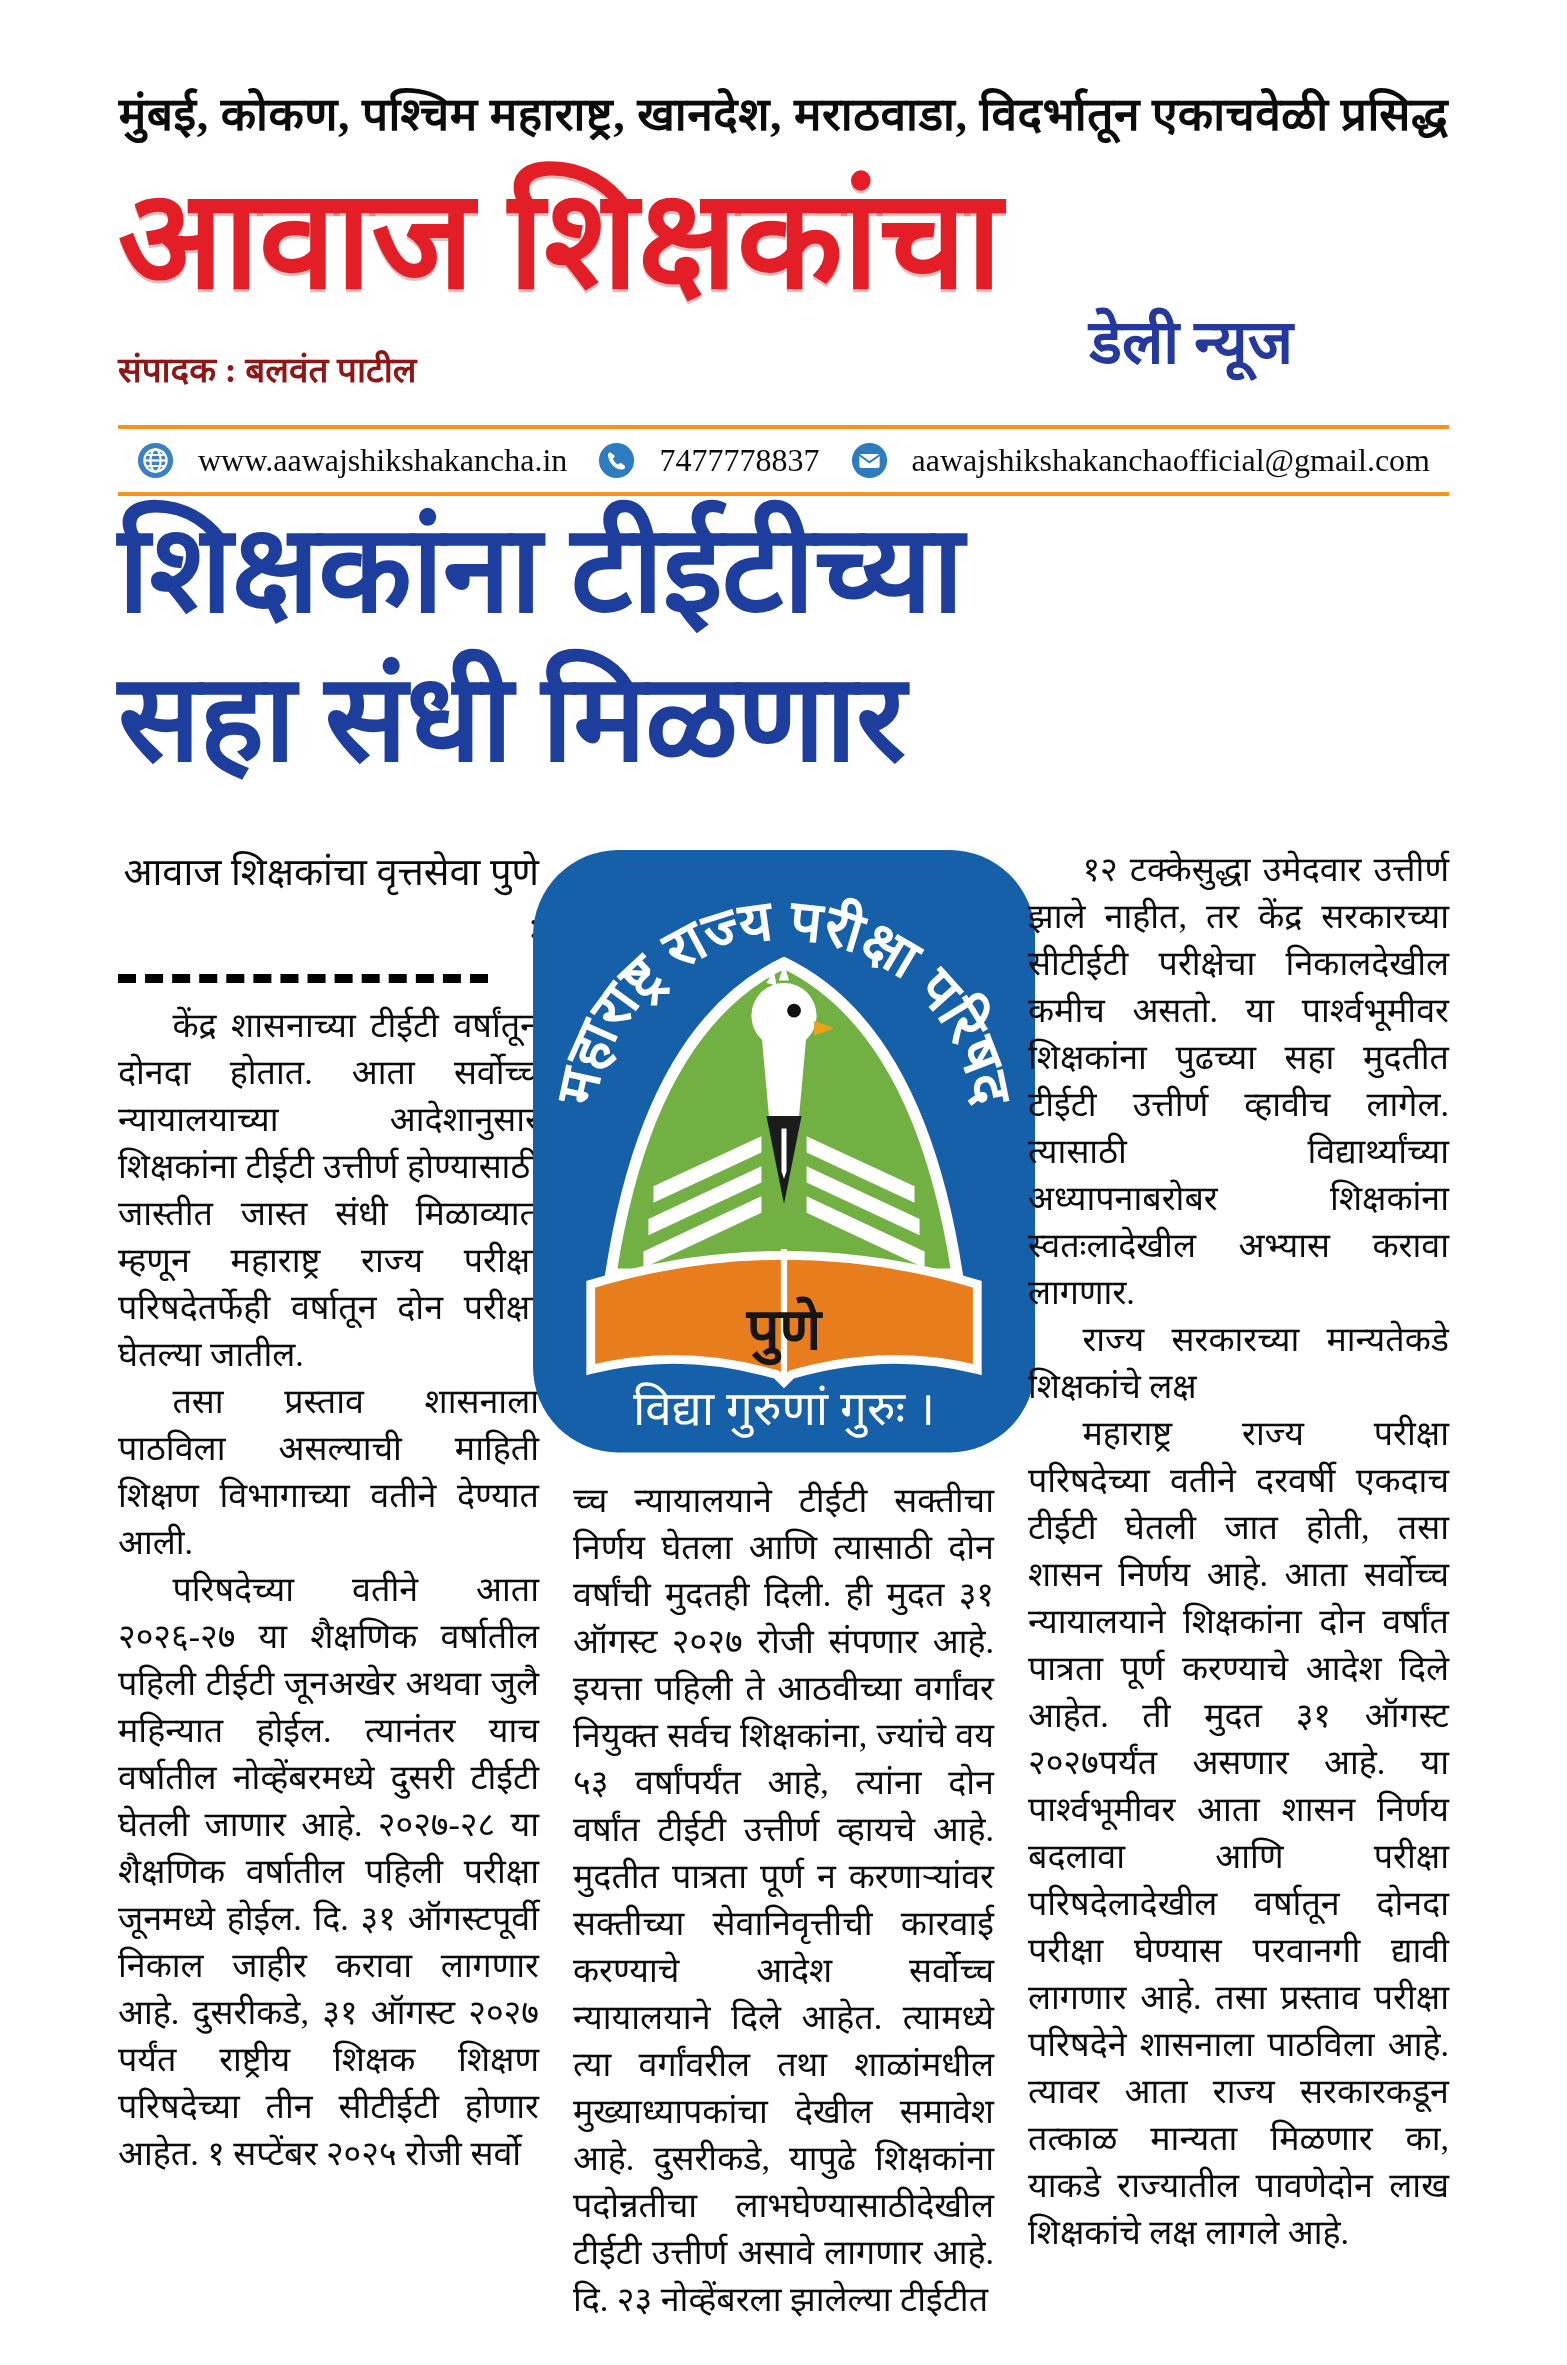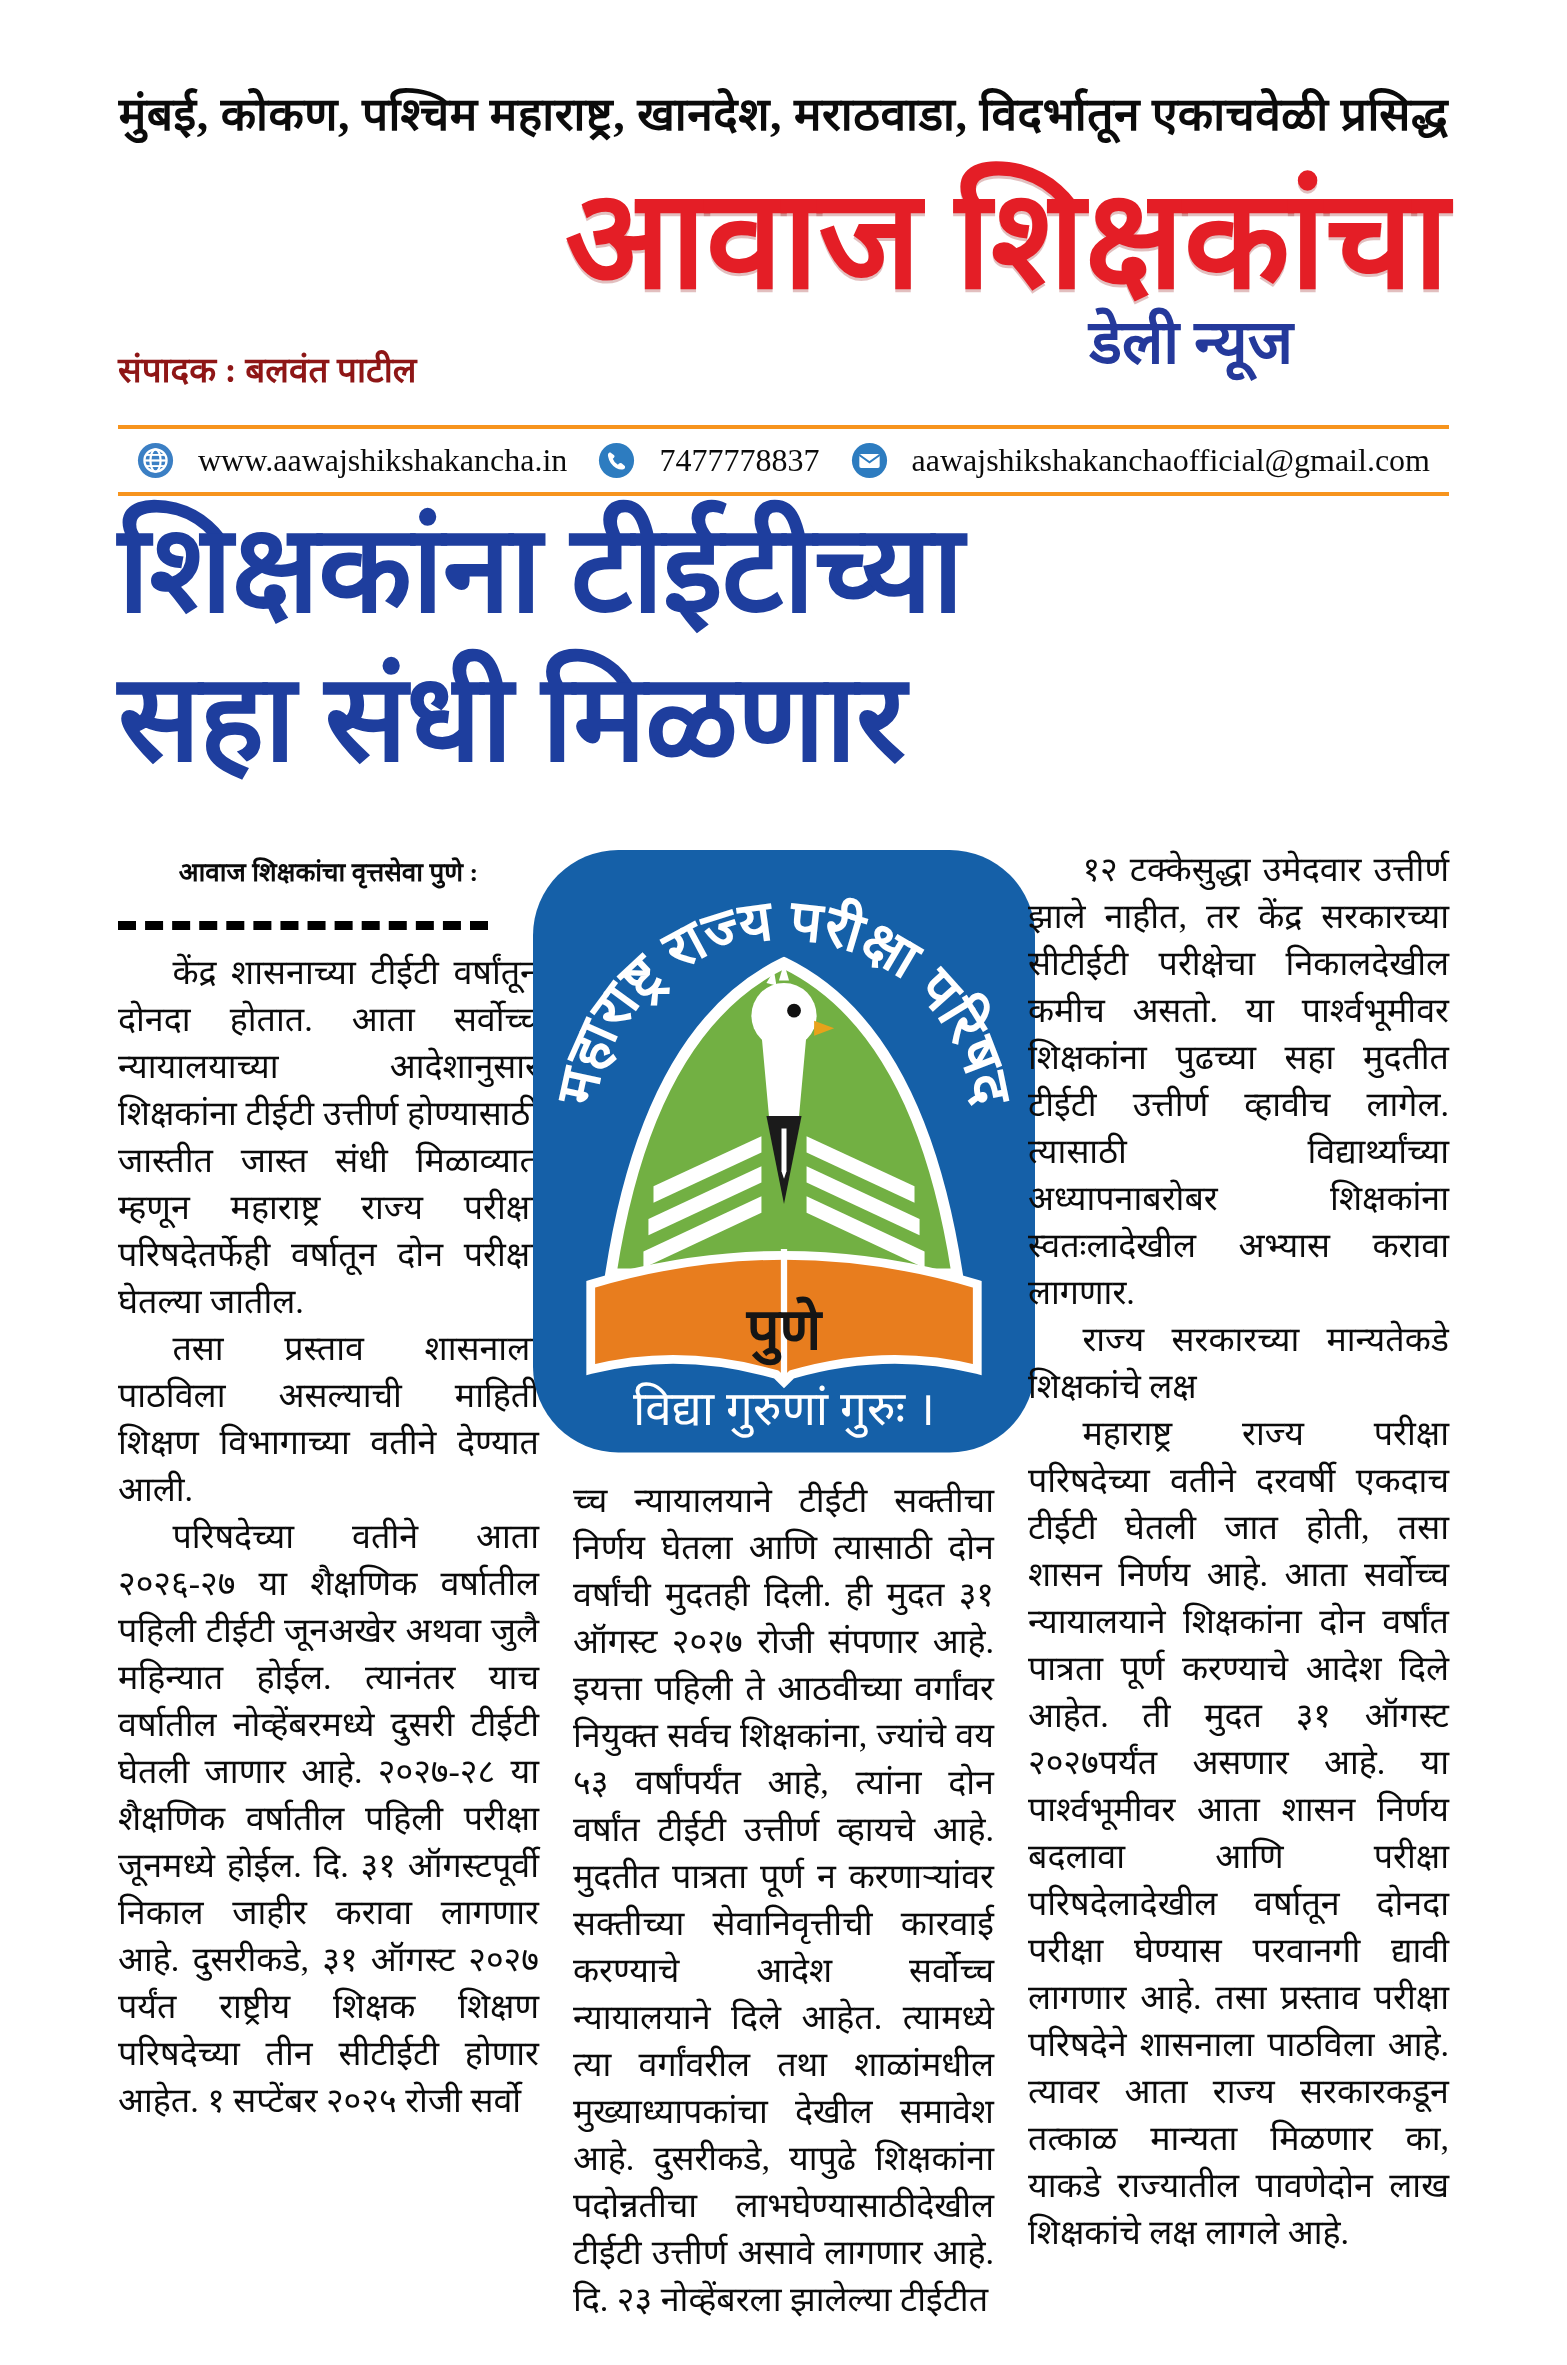--- a/index.html
+++ b/index.html
@@ -14,21 +14,21 @@
   .page { padding: 71px 118px 0 118px; }
 
   
   .tagline {
     text-align: center;
     font-size: 46px; font-weight: bold;
     letter-spacing: 0.5px;
     margin-top: 10px;
   }
   .masthead {
-    text-align: right;
+    text-align: left;
     font-size: 138px; font-weight: bold; line-height: 1.05;
     color: #e41e26;
     margin-top: 26px;
     text-shadow: 0 2.8px 0 rgba(140,0,0,.25);
     white-space: nowrap;
   }
   .subhead-row {
     display: flex; align-items: flex-end; 
     position: relative; margin-top: 4.7px; height: 80px;
   }
@@ -62,21 +62,21 @@
     white-space: nowrap;
   }
 
   
   .article {
     margin-top: 52px;
     display: flex; gap: 34px;
     font-size: 34px; line-height: 47px;
   }
   .col { width: 421px; text-align: justify; }
-  .byline { font-weight: bold; font-size: 26px; line-height: 53px; text-align: center; }
+  .byline { font-weight: normal; font-size: 38px; line-height: 53px; text-align: right; }
   .divider { border-top: 9.5px dashed #000; width: 88%; margin: 22px 0 19px 0; }
   .col p { text-indent: 1.6em; }
   .col p.noindent { text-indent: 0; }
   .logo-wrap { width: 502px; margin: 4.7px -40px 24px -40px; }
   .logo-wrap svg { display: block; width: 100%; height: auto; }
 </style>
 </head>
 <body>
 
 <div class="page">

